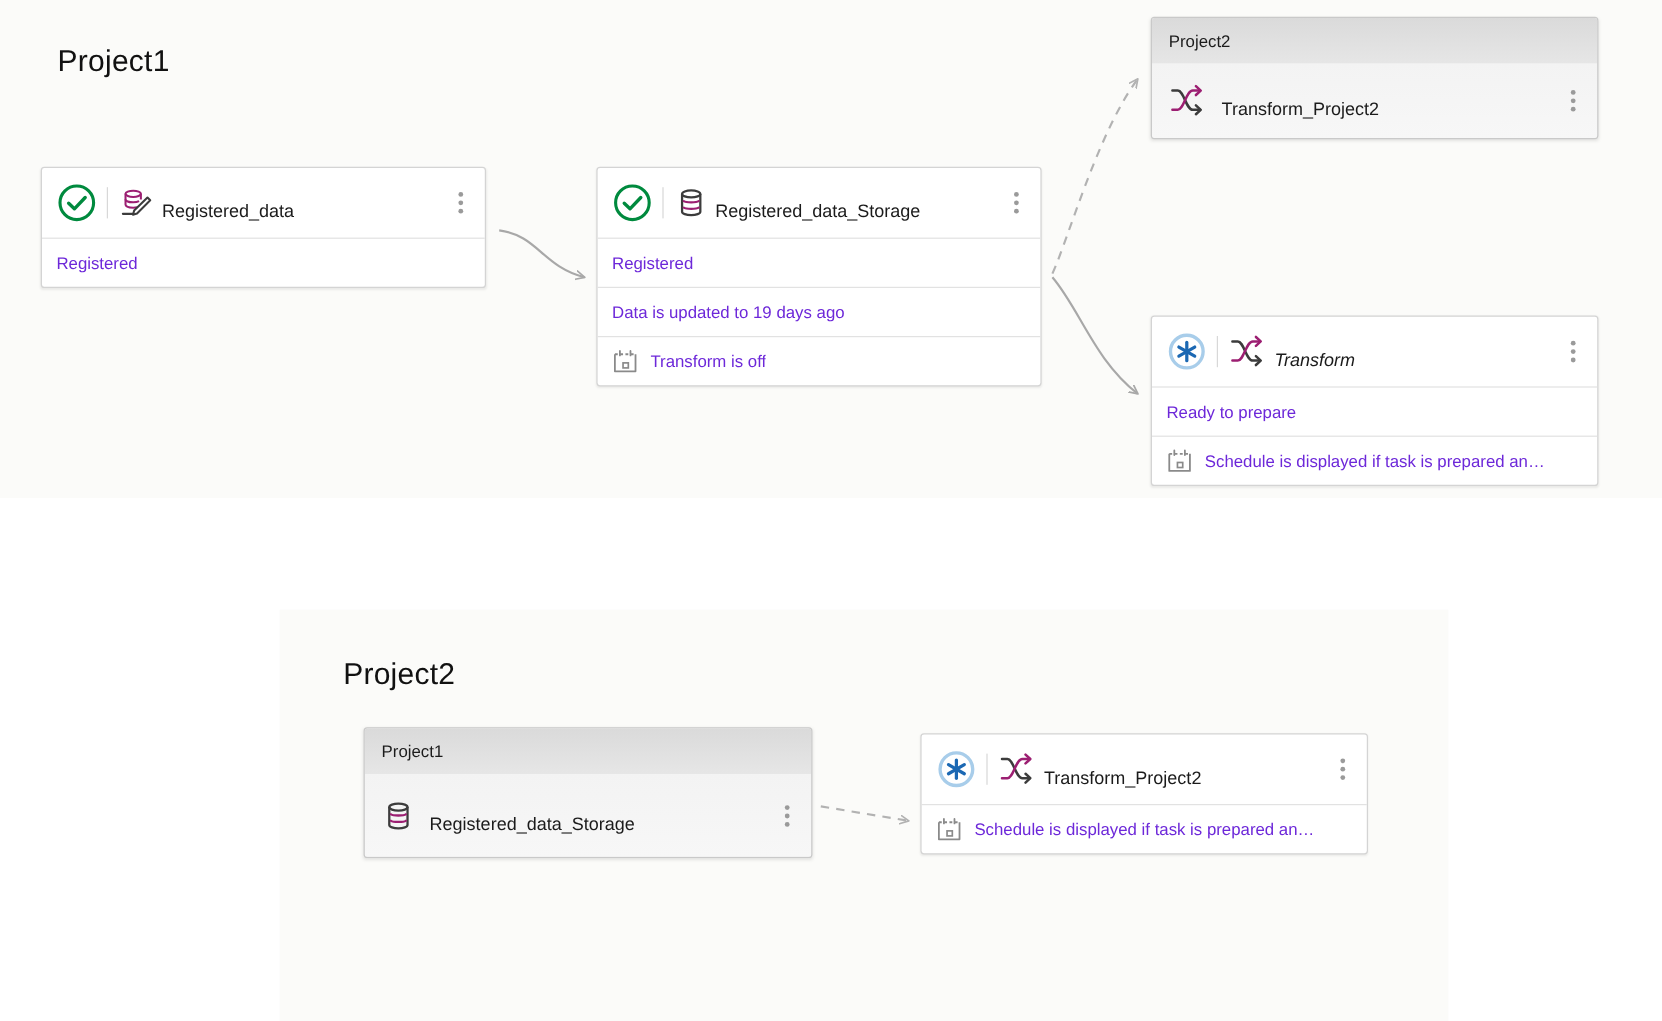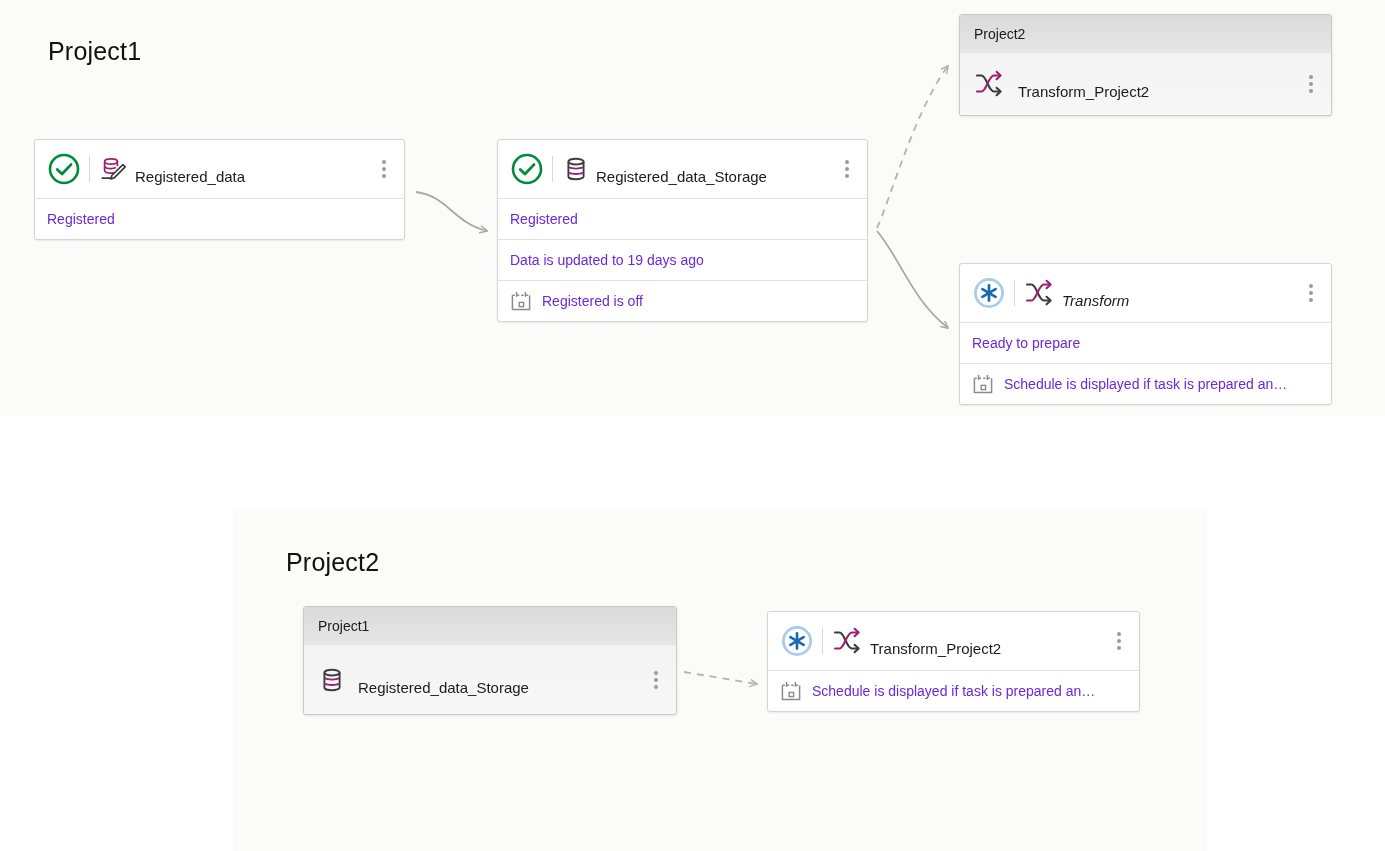--- a/index.html
+++ b/index.html
@@ -240,21 +240,21 @@
     </div>
     <div class="card-row">
       <span class="icon-slot" style="margin-right:10px;">
         <svg width="22" height="22" viewBox="0 0 22 22">
           <path d="M2.4,5.2 L19.6,5.2" stroke="#8a8a8a" stroke-width="1.5" stroke-dasharray="2.4 2" fill="none"></path>
           <path d="M2.4,5.2 L2.4,19.4 L19.6,19.4 L19.6,5.2" fill="none" stroke="#8a8a8a" stroke-width="1.5" stroke-linejoin="round"></path>
           <path d="M6.6,2.4 L6.6,6.2 M15.4,2.4 L15.4,6.2" stroke="#8a8a8a" stroke-width="1.5" stroke-linecap="round"></path>
           <rect x="9.2" y="12.4" width="4.4" height="4.2" fill="none" stroke="#8a8a8a" stroke-width="1.4"></rect>
         </svg>
       </span>
-      <span class="row-text">Registered is off</span>
+      <span class="row-text">Transform is off</span>
     </div>
   </div>
 
   <div class="group-card" style="left:959px; top:14px; width:373px;">
     <div class="group-head">
       <span>Project2</span>
     </div>
     <div class="group-body" style="height:62px;">
       <span class="icon-slot">
         <svg width="32" height="30" viewBox="0 0 32 30">

